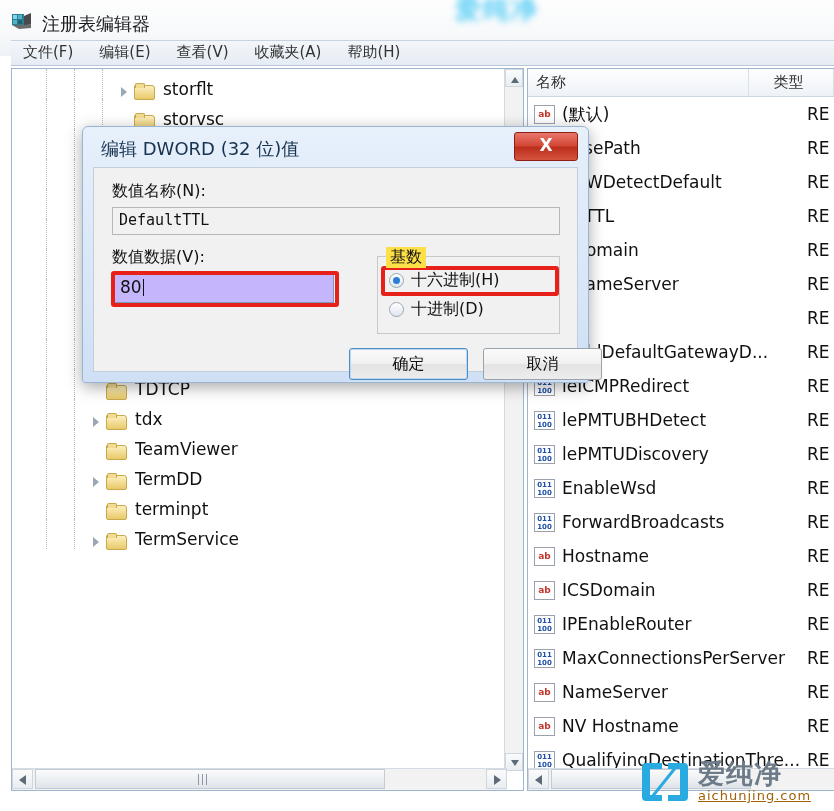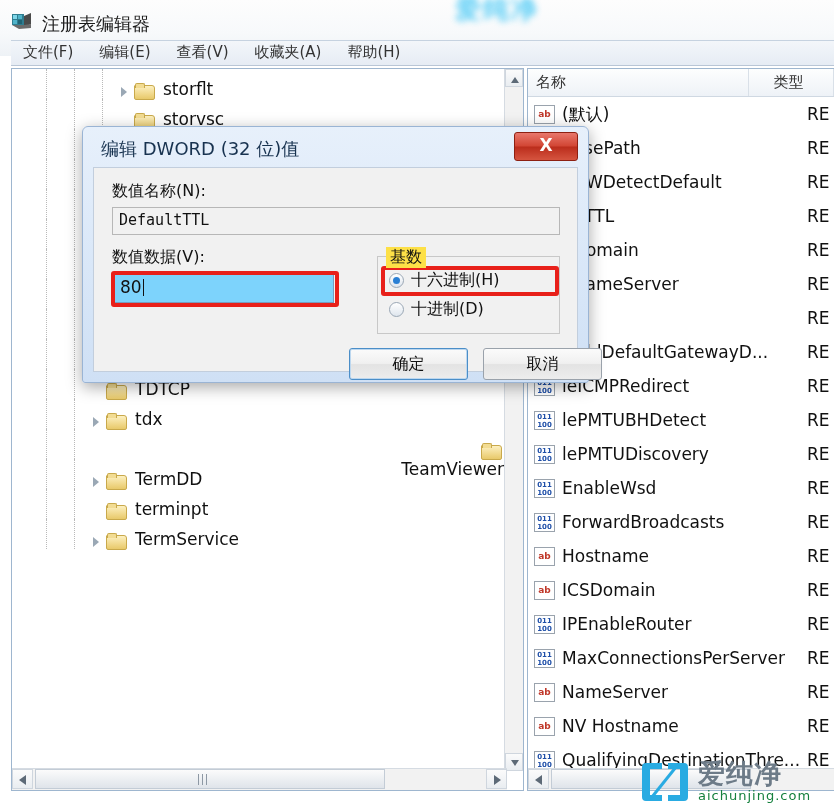--- a/index.html
+++ b/index.html
@@ -203,21 +203,21 @@
   #lbl-name{left:18px;top:13px;}
   #input-name{
     position:absolute;left:18px;top:39px;width:448px;height:28px;
     background:#f1f1f1;border:1px solid #b7b7b7;box-sizing:border-box;
     font-family:"DejaVu Sans Mono","Liberation Mono",monospace;font-size:15px;color:#111;
     padding:3px 6px;
   }
   #lbl-data{left:18px;top:79px;text-align:right;}
   #input-data{
     position:absolute;left:18px;top:105px;width:222px;height:30px;
-    background:#7dd3fc;border:1px solid #7a9bbd;box-sizing:border-box;
+    background:#c4b5fd;border:1px solid #7a9bbd;box-sizing:border-box;
     font-family:"DejaVu Sans","Liberation Sans",sans-serif;font-size:17px;color:#111;
     padding:3px 7px;
   }
   #caret{
     display:inline-block;width:1px;height:17px;background:#111;
     vertical-align:-3px;margin-left:1px;
   }
   
   #base-group{
     position:absolute;left:283px;top:88px;width:183px;height:78px;
@@ -258,22 +258,22 @@
   #btn-cancel{left:389px;}
   
   #watermark{
     position:absolute;left:640px;top:752px;width:194px;height:59px;
     display:flex;align-items:center;
   }
   #wm-logo{width:50px;height:46px;flex:0 0 auto;margin-right:8px;}
   #wm-texts{display:flex;flex-direction:column;justify-content:center;}
   #wm-cn{font-size:27px;color:#6d7b88;font-weight:bold;letter-spacing:1px;
          font-family:"DejaVu Sans",sans-serif;line-height:28px;}
-  #wm-en{font-size:13px;color:#15803d;letter-spacing:1px;
-         font-family:"DejaVu Sans",sans-serif;}
+  #wm-en{font-size:13px;color:#a16207;letter-spacing:1px;
+         font-family:"DejaVu Sans",sans-serif;text-decoration:underline;}
 </style>
 </head>
 <body>
 
 <div id="top-banner">
   <div id="top-blur-mark">爱纯净</div>
   <div id="app-icon">
     <svg width="24" height="22" viewBox="0 0 24 22">
       <rect x="2" y="4" width="12" height="11" fill="#2f7d90"></rect>
       <rect x="3" y="5" width="4" height="4" fill="#7fd6e8"></rect>
@@ -379,21 +379,21 @@
         <span class="folder"></span>
         <span class="tree-label">TDTCP</span>
       </div>
       <div class="tree-row" style="padding-left: 78px;">
         <div class="guide" style="left: 34px;"></div>
         <div class="guide" style="left: 62px;"></div>
         <span class="expander has"></span>
         <span class="folder"></span>
         <span class="tree-label">tdx</span>
       </div>
-      <div class="tree-row" style="padding-left: 78px; flex-direction: column;">
+      <div class="tree-row" style="padding-left: 78px;">
         <div class="guide" style="left: 34px;"></div>
         <div class="guide" style="left: 62px;"></div>
         <span class="expander"></span>
         <span class="folder"></span>
         <span class="tree-label">TeamViewer</span>
       </div>
       <div class="tree-row" style="padding-left: 78px;">
         <div class="guide" style="left: 34px;"></div>
         <div class="guide" style="left: 62px;"></div>
         <span class="expander has"></span>

